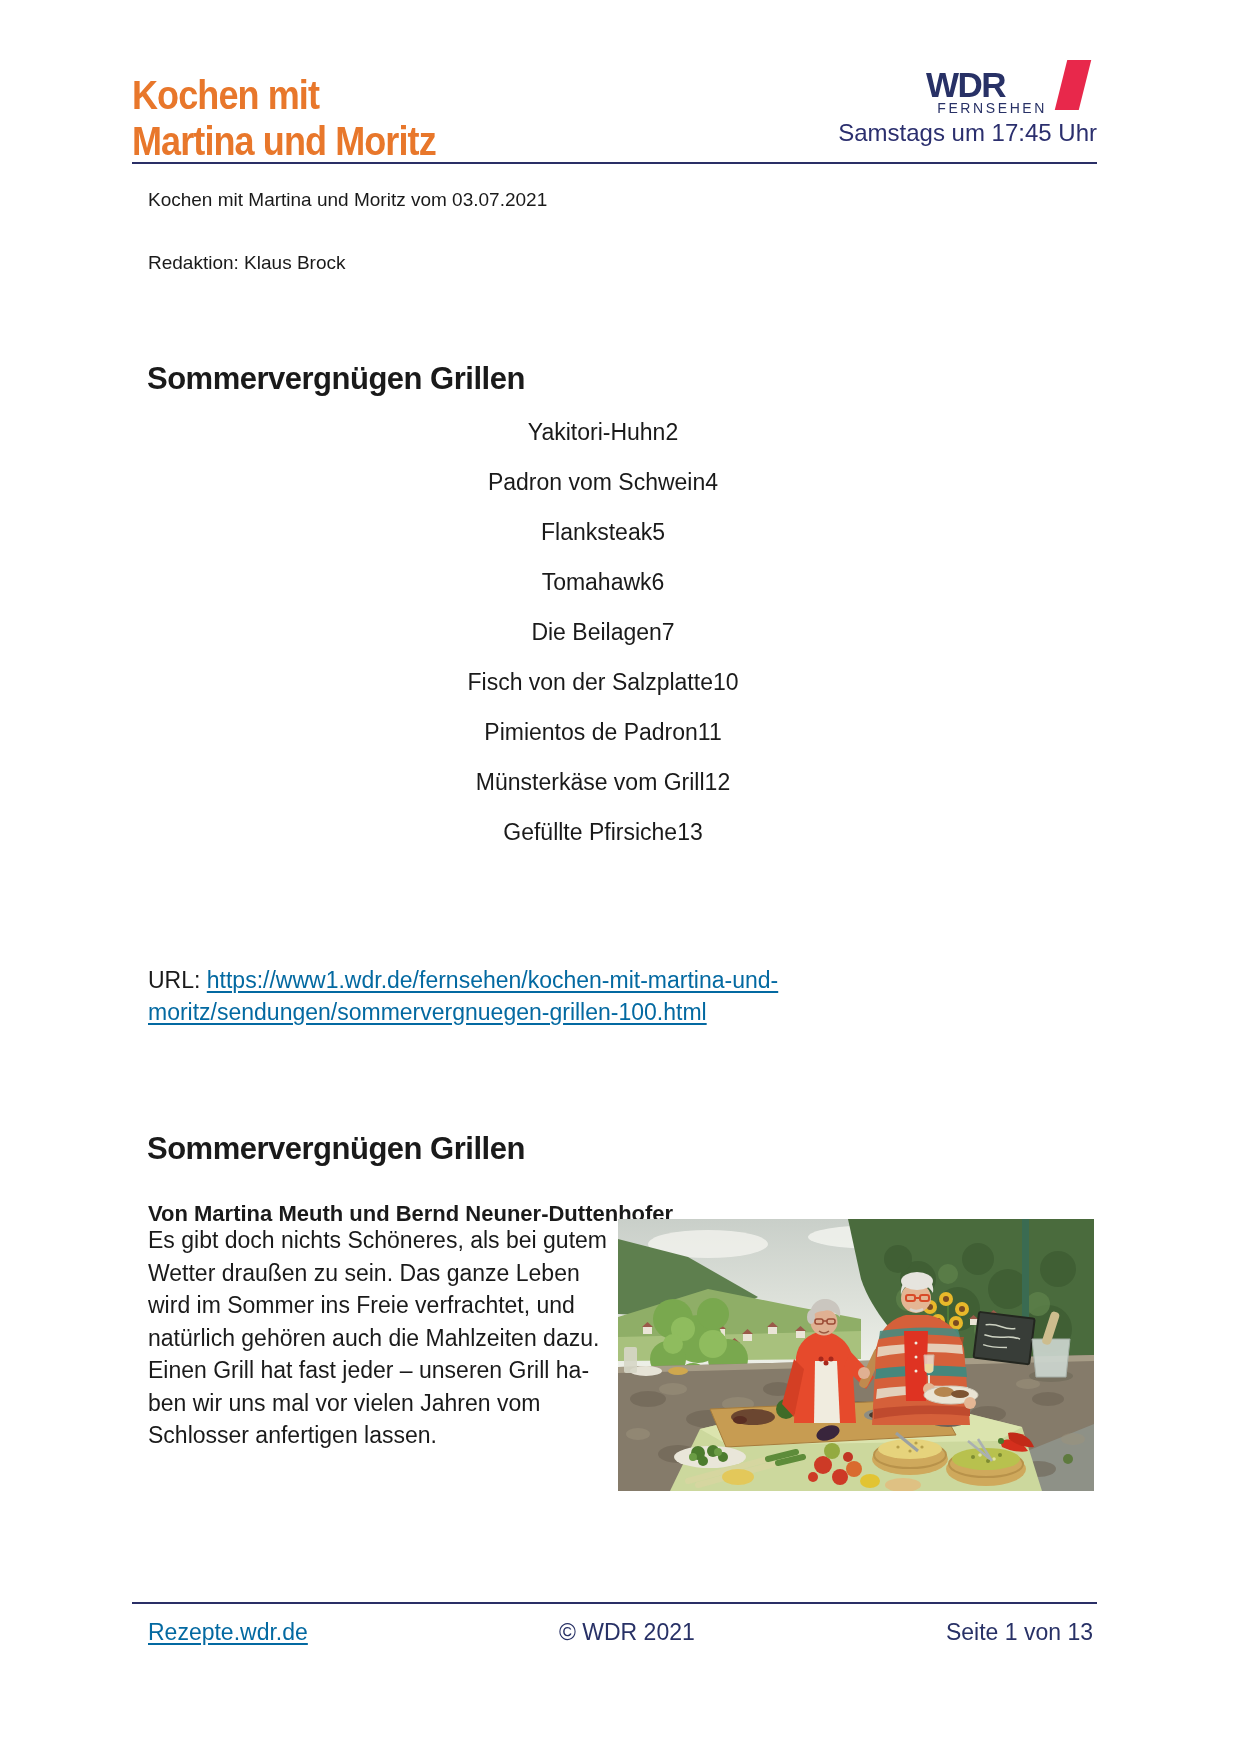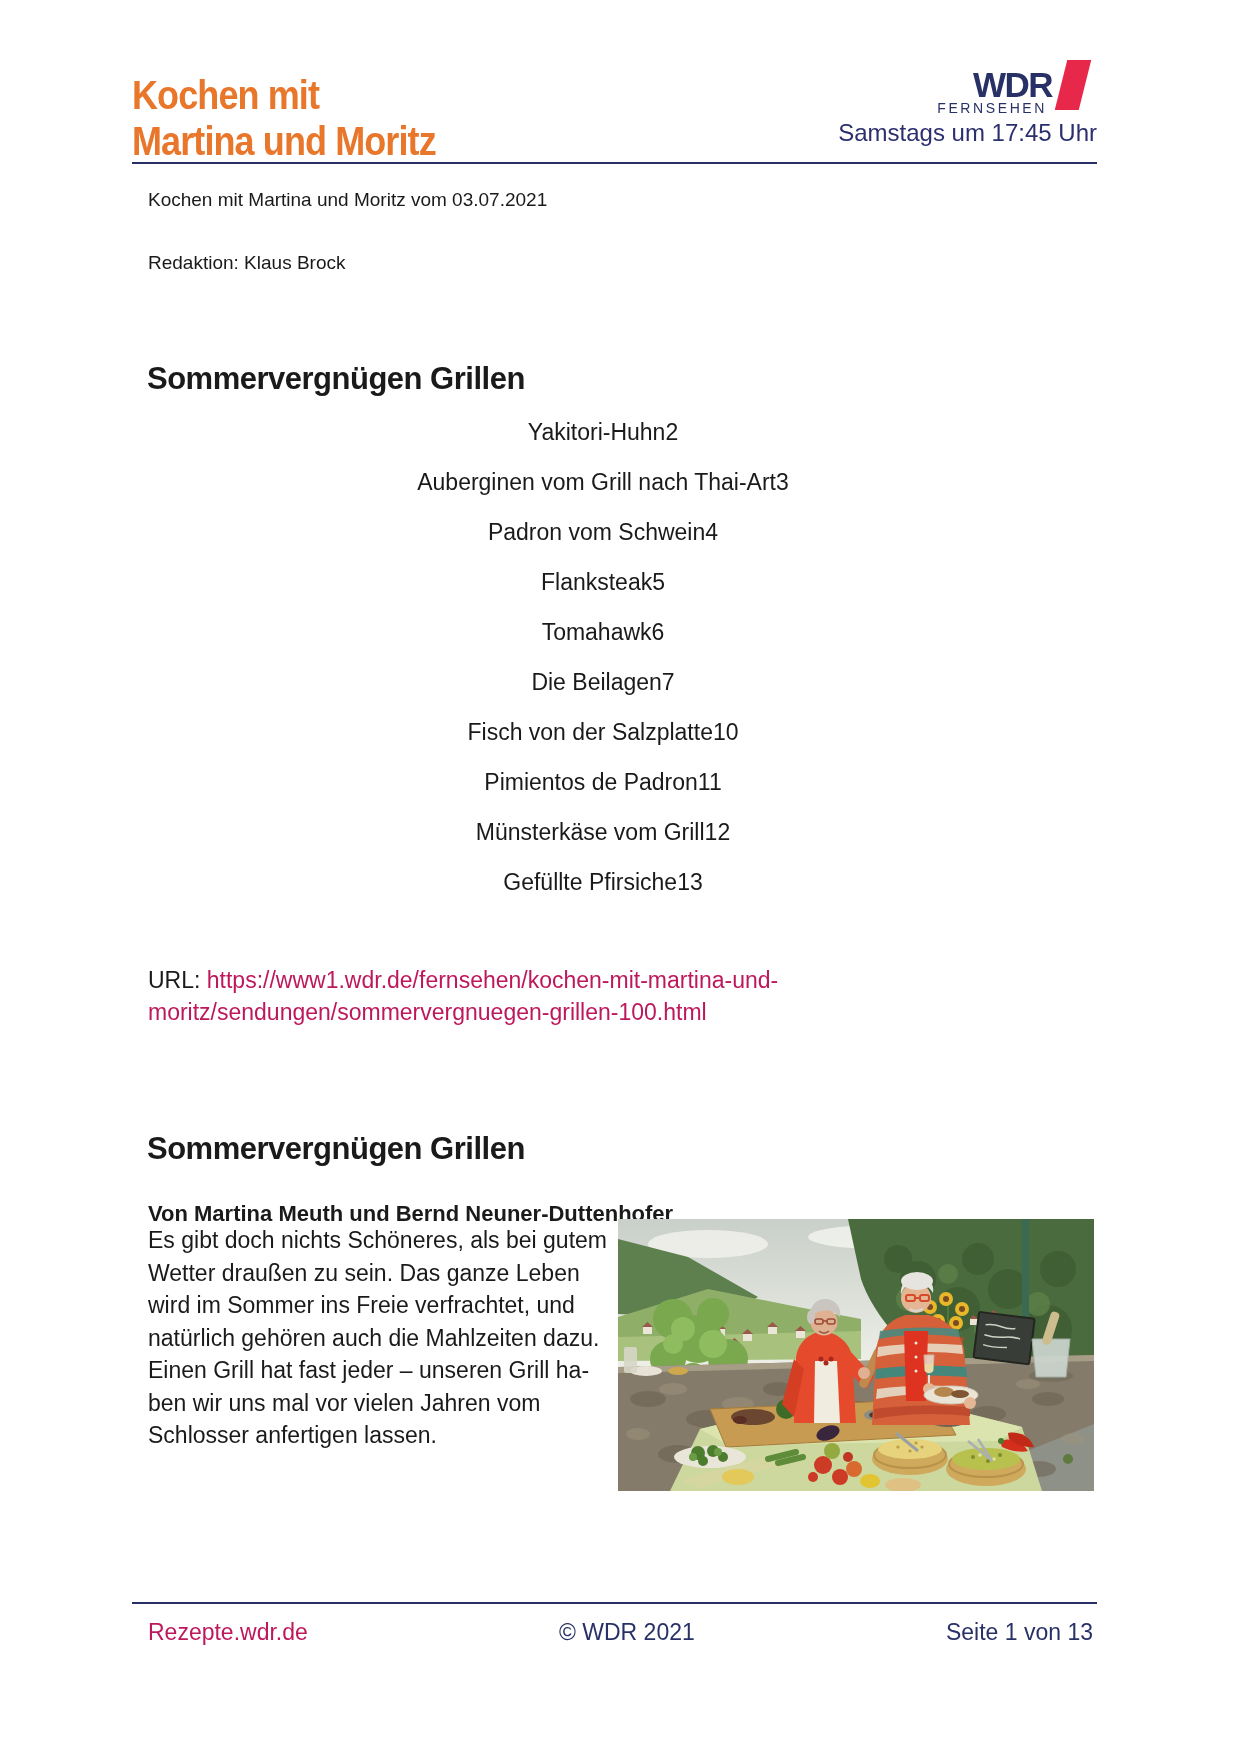--- a/index.html
+++ b/index.html
@@ -10,21 +10,21 @@
   
   .brand-title{
     position:absolute;left:132px;top:72px;
     font-size:40px;line-height:46px;font-weight:bold;color:#E8772B;
     letter-spacing:-1px;transform:scaleX(0.9);transform-origin:left top;white-space:nowrap;
   }
   .logo{
     position:absolute;right:144px;top:60px;
     display:flex;flex-direction:column;align-items:flex-end;color:#283166;
   }
-  .wdr-row{display:flex;align-items:flex-end;margin-right:12px;}
+  .wdr-row{display:flex;align-items:flex-end;margin-right:12px;gap:47px;}
   .wdr-text{font-size:35px;font-weight:800;letter-spacing:-1.5px;line-height:35px;}
   .wdr-slash{width:24px;height:50px;background:#E8284B;transform:skewX(-14deg);margin-left:9px;margin-bottom:-8px;}
   .fernsehen{font-size:14px;letter-spacing:2.6px;margin-top:-2px;margin-right:50px;font-weight:500;}
   .schedule{font-size:24px;line-height:26px;margin-top:4px;color:#2b2f6e;}
   .rule{position:absolute;left:132px;width:965px;height:2px;background:#2a2f66;}
   .rule-top{top:162px;}
   .rule-bottom{top:1602px;}
   
   .meta-line{position:absolute;left:148px;font-size:19px;line-height:33px;white-space:nowrap;}
   .date-line{top:183px;}
@@ -32,21 +32,21 @@
   
   .toc-heading{
     position:absolute;left:147px;top:358px;
     font-size:31px;line-height:42px;font-weight:bold;letter-spacing:-0.5px;white-space:nowrap;
   }
   .toc{position:absolute;left:148px;top:416px;width:910px;}
   .toc-row{height:50px;display:flex;justify-content:center;align-items:flex-start;font-size:23px;line-height:33px;}
   .toc-page{text-align:right;}
   
   .url-block{position:absolute;left:148px;top:964px;font-size:23px;line-height:32px;}
-  .doc-link{color:#be185d;text-underline-offset:3px;cursor:pointer;}
+  .doc-link{color:#0369a1;text-decoration:underline;text-underline-offset:3px;cursor:pointer;}
   
   .article-heading{
     position:absolute;left:147px;top:1128px;
     font-size:31px;line-height:42px;font-weight:bold;letter-spacing:-0.5px;white-space:nowrap;
   }
   .byline{position:absolute;left:148px;top:1197px;font-size:22px;line-height:33px;font-weight:bold;white-space:nowrap;}
   .paragraph{position:absolute;left:148px;top:1224px;width:460px;font-size:23px;}
   .paragraph div{line-height:32.5px;white-space:nowrap;}
   .photo{position:absolute;left:618px;top:1219px;width:476px;height:272px;}
   .photo svg{display:block;width:476px;height:272px;}
@@ -80,24 +80,20 @@
 
   <div class="meta-line date-line">Kochen mit Martina und Moritz vom 03.07.2021</div>
   <div class="meta-line editor-line">Redaktion: Klaus Brock</div>
 
   <div class="toc-heading">Sommervergnügen Grillen</div>
 
   <div class="toc">
     <div class="toc-row">
       <span class="toc-label">Yakitori-Huhn</span>
       <span class="toc-page">2</span>
-    </div>
-    <div class="toc-row">
-      <span class="toc-label">Auberginen vom Grill nach Thai-Art</span>
-      <span class="toc-page">3</span>
     </div>
     <div class="toc-row">
       <span class="toc-label">Padron vom Schwein</span>
       <span class="toc-page">4</span>
     </div>
     <div class="toc-row">
       <span class="toc-label">Flanksteak</span>
       <span class="toc-page">5</span>
     </div>
     <div class="toc-row">

